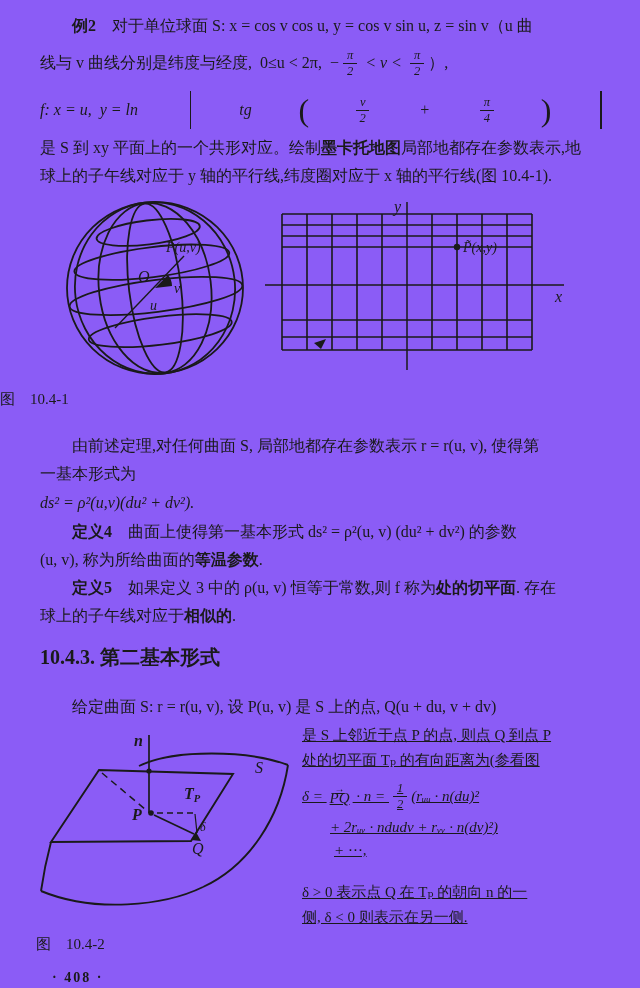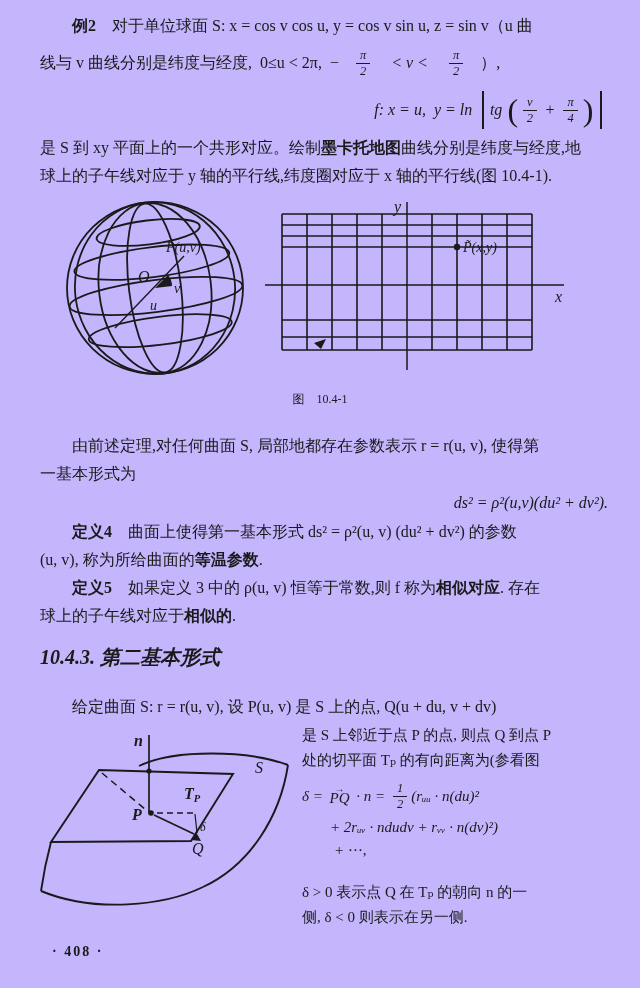--- a/index.html
+++ b/index.html
@@ -1,81 +1,81 @@
 <!DOCTYPE html>
 <html><head>
 <meta charset="utf-8">
 <style>
   html,body{margin:0;padding:0;background:#777;}
   .page{
     position:relative;width:640px;height:988px;margin:0 auto;
-    background:#c4b5fd;color:#1a1a1a;overflow:hidden;
+    background:#8b5cf6;color:#1a1a1a;overflow:hidden;
     font-family:"Liberation Serif","DejaVu Serif","DejaVu Sans",serif;
     font-size:16px;line-height:28px;
   }
   .tx{padding-left:40px;padding-right:32px;}
   .b{font-weight:bold;}
   .indent{text-indent:2em;margin-top:21px;}
   .mrow{display:flex;align-items:center;white-space:pre;}
   .mrow span{white-space:pre;}
-  .center{justify-content:flex-end;margin-left:32px;}
+  .center{justify-content:space-between;}
   .mathtxt{font-style:italic;}
   .frac{display:inline-flex;flex-direction:column;align-items:center;
         font-size:12.5px;line-height:1.2;margin:0 4px;font-style:italic;}
   .fnum{border-bottom:1.4px solid #1a1a1a;padding:0 4px;}
   .fden{padding:0 2px;}
   .bigp{font-size:32px;line-height:1;font-style:normal;margin:0 1px;font-weight:400;}
   .abs-bar{width:1.7px;height:38px;background:#1a1a1a;margin:0 6px;}
   .vec{display:inline-flex;flex-direction:column;align-items:center;line-height:1;margin:0 3px;font-style:italic;}
   .vec-arrow{font-size:10px;line-height:.55;font-style:normal;}
   .figrow{display:flex;align-items:flex-start;padding-left:60px;margin-top:8px;}
   .grid-wrap{margin-left:12px;margin-top:2px;}
-  .figcap{text-align:center;font-size:12px;line-height:24px;margin-top:2px;}
-  .sect{font-size:20px;font-weight:bold;line-height:30px;margin:12px 0 8px 0;font-style:italic;}
+  .figcap{text-align:left;font-size:15px;line-height:24px;margin-top:2px;}
+  .sect{font-size:20px;font-weight:bold;line-height:30px;margin:12px 0 8px 0;}
   .fig2row{display:flex;margin-top:2px;}
   .fig2col{width:302px;padding-left:36px;box-sizing:border-box;}
-  .rightcol{flex:1;font-size:15px;line-height:25px;}
+  .rightcol{flex:1;font-size:15px;line-height:25px;text-decoration:underline;}
   .rightcol .mrow{line-height:22px;}
   .dline2{padding-left:28px;}
   .dline3{padding-left:32px;line-height:20px;}
   .sideblk{margin-top:20px;}
   .pgnum{margin:8px 0 16px 52px;font-weight:bold;font-size:14px;letter-spacing:2px;}
   svg text{font-family:"Liberation Serif","DejaVu Serif","DejaVu Sans",serif;fill:#1a1a1a;}
   .svglabel{font-style:italic;font-size:14px;}
   .svglabel-lg{font-style:italic;font-size:16px;}
 </style>
 </head>
 <body>
 
 <div class="page">
 
   <div class="tx" style="padding-top:12px;">
     <div style="text-indent:2em;">
       <span class="b">例2</span><span>　对于单位球面 S: x = cos v cos u,  y = cos v sin u,  z = sin v（u 曲</span>
     </div>
-    <div class="mrow" style="height:46px;gap:13px;">
+    <div class="mrow" style="height:46px;">
       <span>线与 v 曲线分别是纬度与经度,  0≤u &lt; 2π,  −</span><span class="frac"><span class="fnum">π</span><span class="fden">2</span></span><span class="mathtxt"> &lt; v &lt; </span><span class="frac"><span class="fnum">π</span><span class="fden">2</span></span><span>）,</span>
     </div>
   </div>
 
   <div class="tx mrow center" style="height:48px;">
     <span class="mathtxt">f: x = u,  y = ln </span>
     <div class="abs-bar"></div>
     <span class="mathtxt">tg </span>
     <span class="bigp">(</span>
     <span class="frac"><span class="fnum">v</span><span class="fden">2</span></span>
     <span class="mathtxt"> + </span>
     <span class="frac"><span class="fnum">π</span><span class="fden">4</span></span>
     <span class="bigp">)</span>
     <div class="abs-bar"></div>
   </div>
 
   <div class="tx">
     <div>
-      <span>是 S 到 xy 平面上的一个共形对应。绘制</span><span class="b">墨卡托地图</span><span>曲线分别是纬度与经度,地</span>
+      <span>是 S 到 xy 平面上的一个共形对应。绘制</span><span class="b">墨卡托地图</span><span>局部地都存在参数表示,地</span>
     </div>
     <div>球上的子午线对应于 y 轴的平行线,纬度圈对应于 x 轴的平行线(图 10.4-1).</div>
   </div>
 
   <div class="figrow">
     <svg width="190" height="182" viewBox="0 0 190 182">
       <g stroke="#1a1a1a" fill="none" stroke-width="1.8">
         <ellipse cx="95" cy="90" rx="88" ry="86"></ellipse>
         <g transform="rotate(-7 95 90)">
           <ellipse cx="95" cy="90" rx="26" ry="85"></ellipse>
@@ -140,21 +140,21 @@
     <div style="text-indent:2em;">
       <span class="b">定义4</span><span>　曲面上使得第一基本形式  ds² = ρ²(u, v) (du² + dv²)  的参数</span>
     </div>
     <div>
       <span>(u, v), 称为所给曲面的</span><span class="b">等温参数</span><span>.</span>
     </div>
   </div>
 
   <div class="tx">
     <div style="text-indent:2em;">
-      <span class="b">定义5</span><span>　如果定义 3 中的  ρ(u, v)  恒等于常数,则 f 称为</span><span class="b">相似对应</span><span>. 存在</span>
+      <span class="b">定义5</span><span>　如果定义 3 中的  ρ(u, v)  恒等于常数,则 f 称为</span><span class="b">处的切平面</span><span>. 存在</span>
     </div>
     <div>
       <span>球上的子午线对应于</span><span class="b">相似的</span><span>.</span>
     </div>
   </div>
 
   <div class="tx sect">10.4.3. 第二基本形式</div>
 
   <div class="tx indent">给定曲面 S: r = r(u, v), 设 P(u, v) 是 S 上的点, Q(u + du, v + dv)</div>
 
@@ -178,20 +178,21 @@
         <circle cx="113" cy="42" r="2.6" fill="#1a1a1a"></circle>
         <circle cx="115" cy="84" r="2.8" fill="#1a1a1a"></circle>
         <path d="M165,112 l-10,-1 l5,-8 z" fill="#1a1a1a"></path>
         <text x="98" y="17" class="svglabel-lg" font-weight="bold">n</text>
         <text x="219" y="44" class="svglabel-lg">S</text>
         <text x="148" y="70" class="svglabel-lg" font-weight="bold"><tspan>T</tspan><tspan font-size="10.5" dy="3">P</tspan></text>
         <text x="96" y="91" class="svglabel-lg" font-weight="bold">P</text>
         <text x="156" y="125" class="svglabel-lg">Q</text>
         <text x="164" y="102" font-size="12" font-style="italic">δ</text>
       </svg>
+      <div class="figcap">图　10.4-2</div>
     </div>
 
     <div class="rightcol">
       <div>是 S 上邻近于点 P 的点, 则点 Q 到点 P</div>
       <div>处的切平面 Tₚ 的有向距离为(参看图</div>
 
       <div class="mrow" style="height:38px;margin-top:4px;">
         <span class="mathtxt">δ = </span>
         <span class="vec"><span class="vec-arrow">→</span><span>PQ</span></span>
         <span class="mathtxt"> · n = </span>

